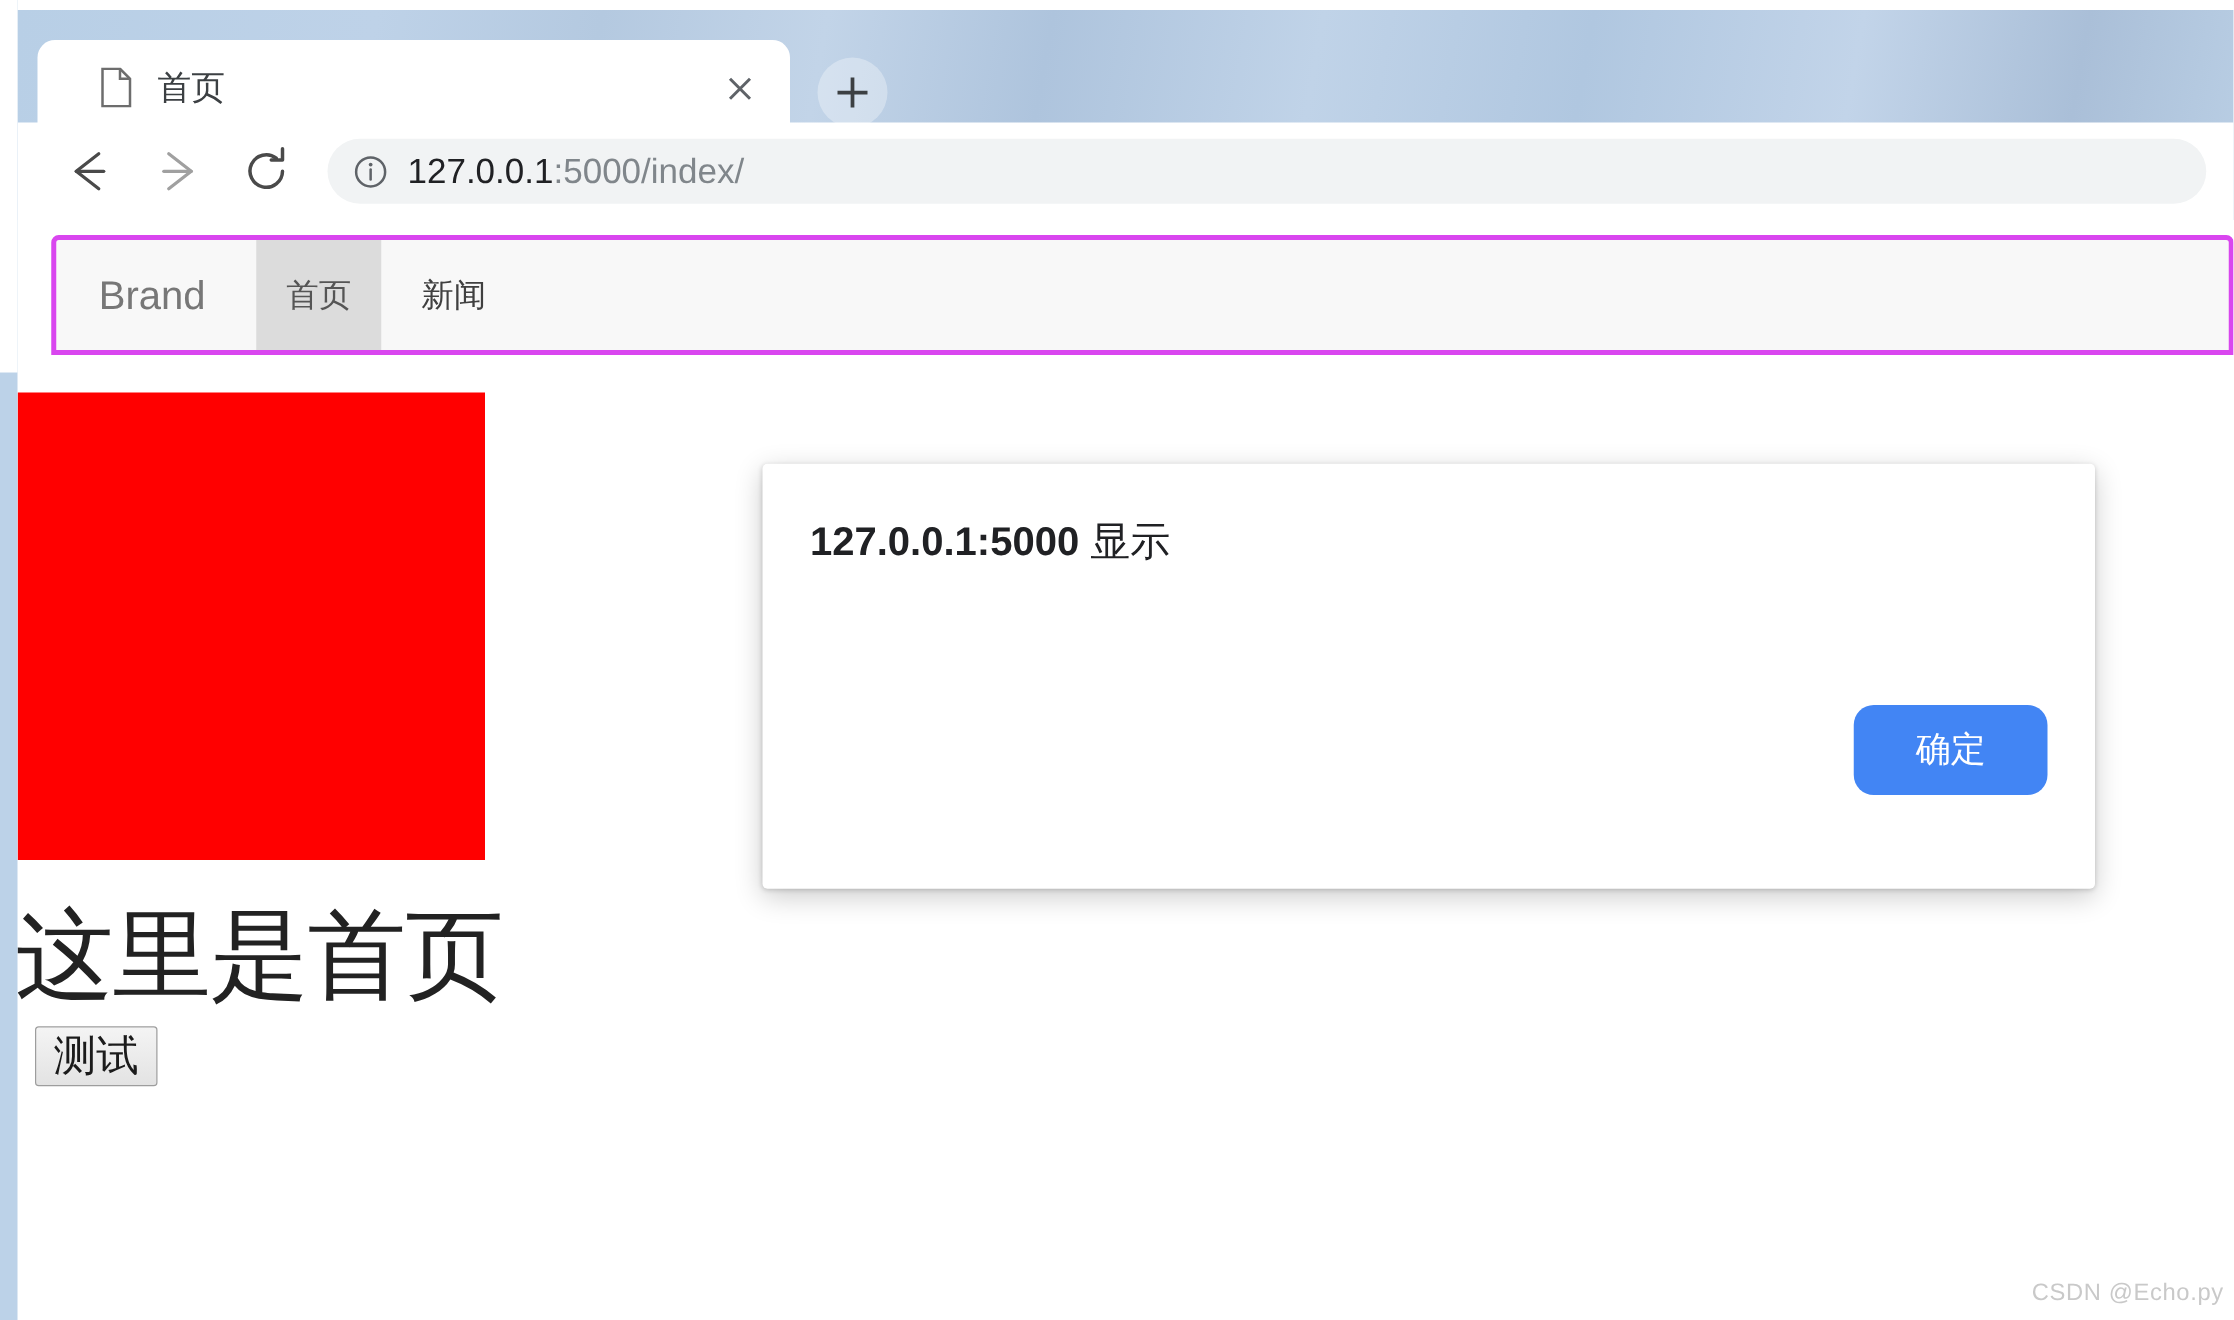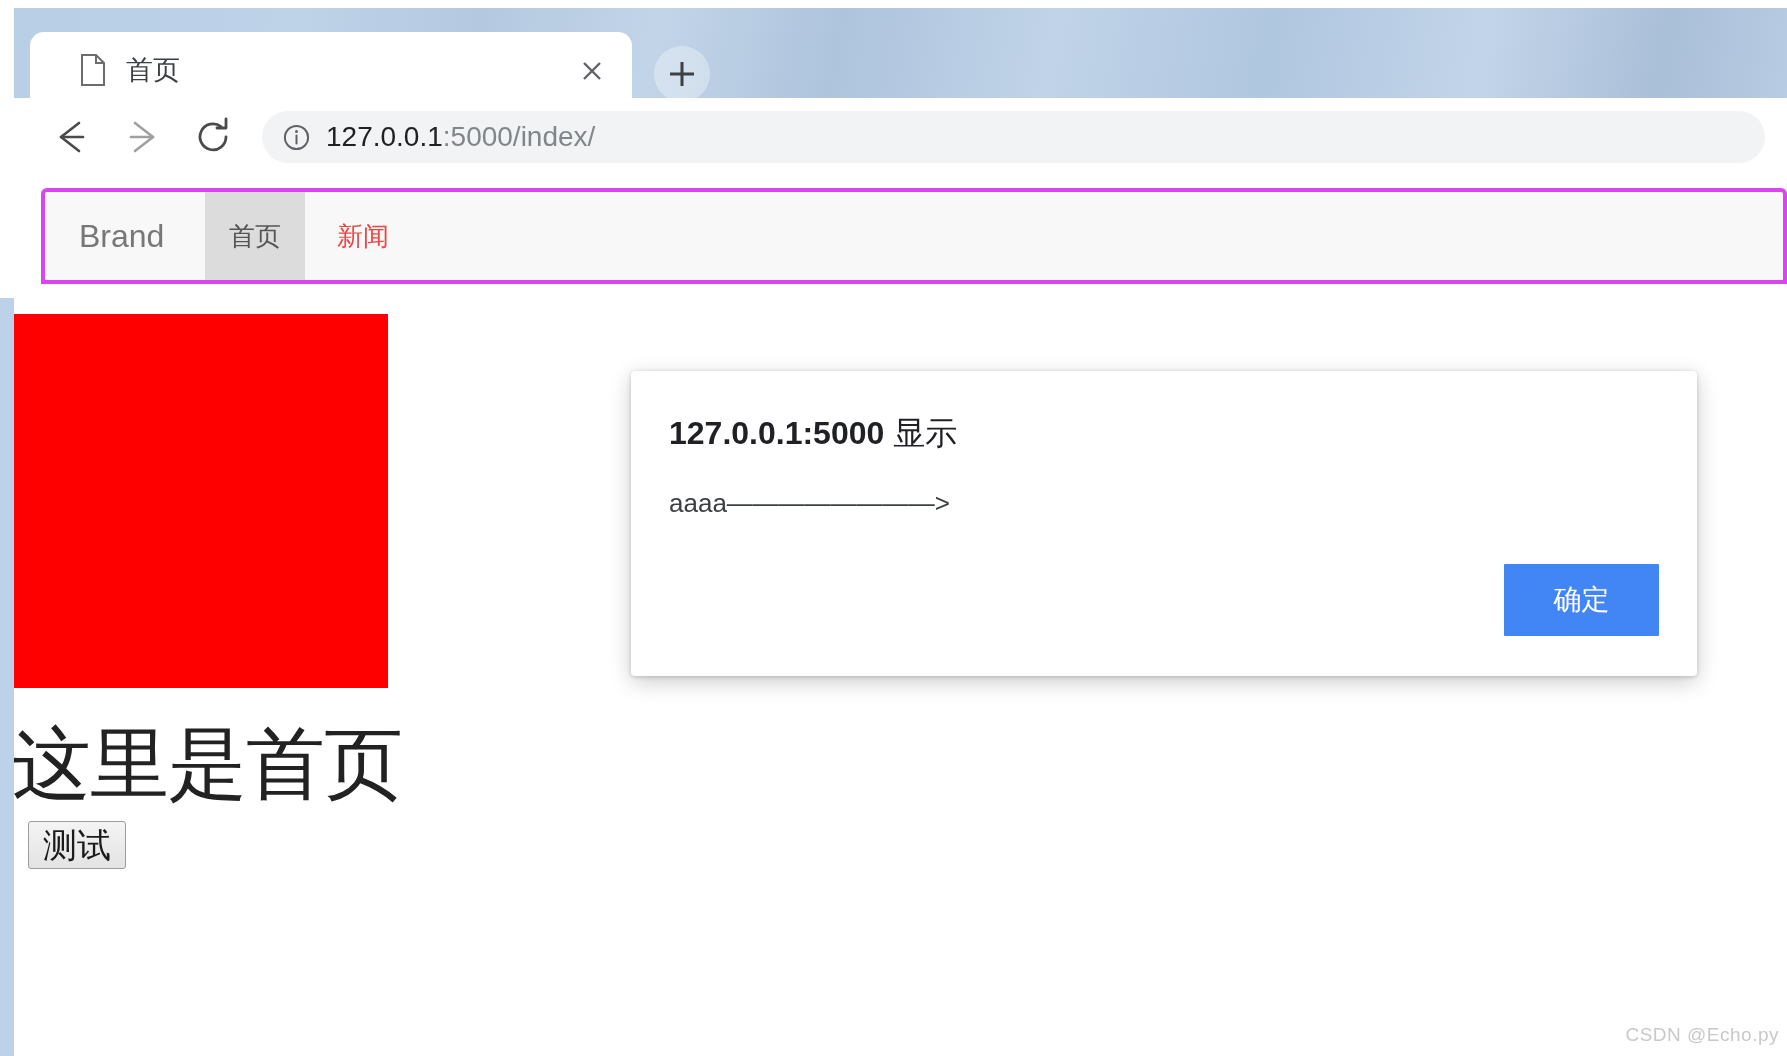--- a/index.html
+++ b/index.html
@@ -185,21 +185,21 @@
     color: #777777;
     cursor: pointer;
     padding: 0 14px;
   }
   .nav-link {
     position: absolute;
     top: 0;
     height: 88px;
     line-height: 88px;
     font-size: 26px;
-    color: #ef4444;
+    color: #404040;
     padding: 0 24px;
     cursor: pointer;
   }
   .nav-link.active {
     background: #dcdcdc;
     color: #555555;
   }
   .nav-home { left: 160px; }
   .nav-news { left: 268px; }
 
@@ -251,24 +251,24 @@
     background: linear-gradient(#f4f4f4, #e3e3e3);
     border: 1px solid #9d9d9d;
     border-radius: 3px;
     font-family: "Liberation Sans", sans-serif;
     cursor: pointer;
   }
 
   
   .alert-dialog {
     position: absolute;
-    left: 617px;
+    left: 596px;
     top: 195px;
     width: 1066px;
-    height: 305px;
+    height: 340px;
     background: #ffffff;
     border-radius: 4px;
     box-shadow: 0 1px 4px rgba(0,0,0,0.18), 0 6px 22px rgba(0,0,0,0.20);
   }
   .alert-title {
     position: absolute;
     left: 38px;
     top: 42px;
     font-size: 32px;
     line-height: 40px;
@@ -289,21 +289,21 @@
   }
   .alert-ok {
     position: absolute;
     left: 873px;
     top: 193px;
     width: 155px;
     height: 72px;
     background: #4285f4;
     color: #ffffff;
     border: none;
-    border-radius: 1px;
+    border-radius: 16px;
     font-size: 28px;
     font-family: "Liberation Sans", sans-serif;
     cursor: pointer;
   }
 
   
   .watermark {
     position: absolute;
     right: 8px;
     bottom: 10px;
@@ -385,21 +385,20 @@
     </div>
 
     <div class="red-box"></div>
 
     <div class="page-heading">这里是首页</div>
 
     <button class="test-button">测试</button>
 
     <div class="alert-dialog">
       <div class="alert-title"><span class="dlg-host">127.0.0.1:5000</span> <span class="dlg-verb">显示</span></div>
-      <div class="alert-message">aaaa————————&gt;</div>
       <button class="alert-ok">确定</button>
     </div>
   </div>
 
   <div class="left-strip">
     <div class="left-strip-top"></div>
   </div>
 
   <div class="watermark">CSDN @Echo.py</div>
 </div>

